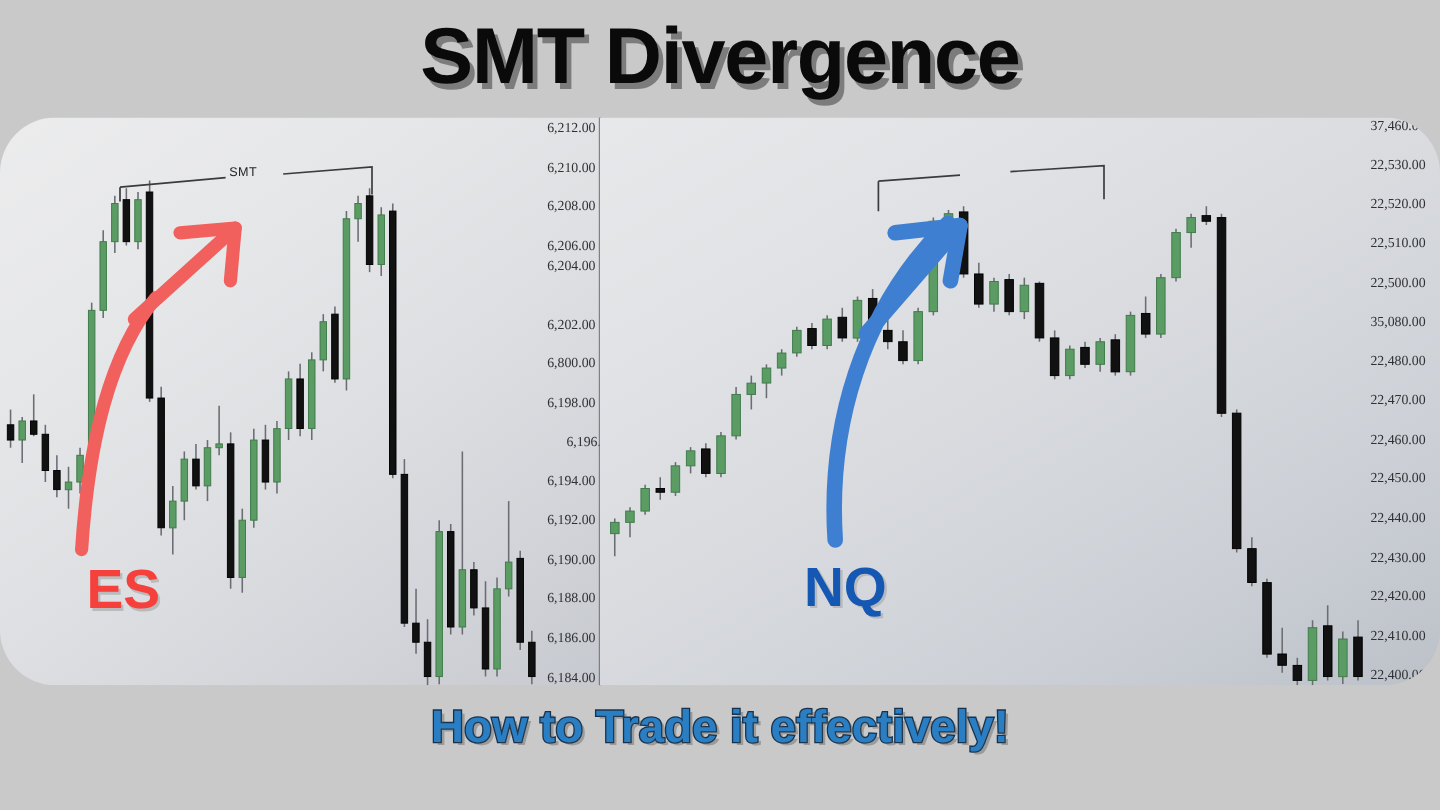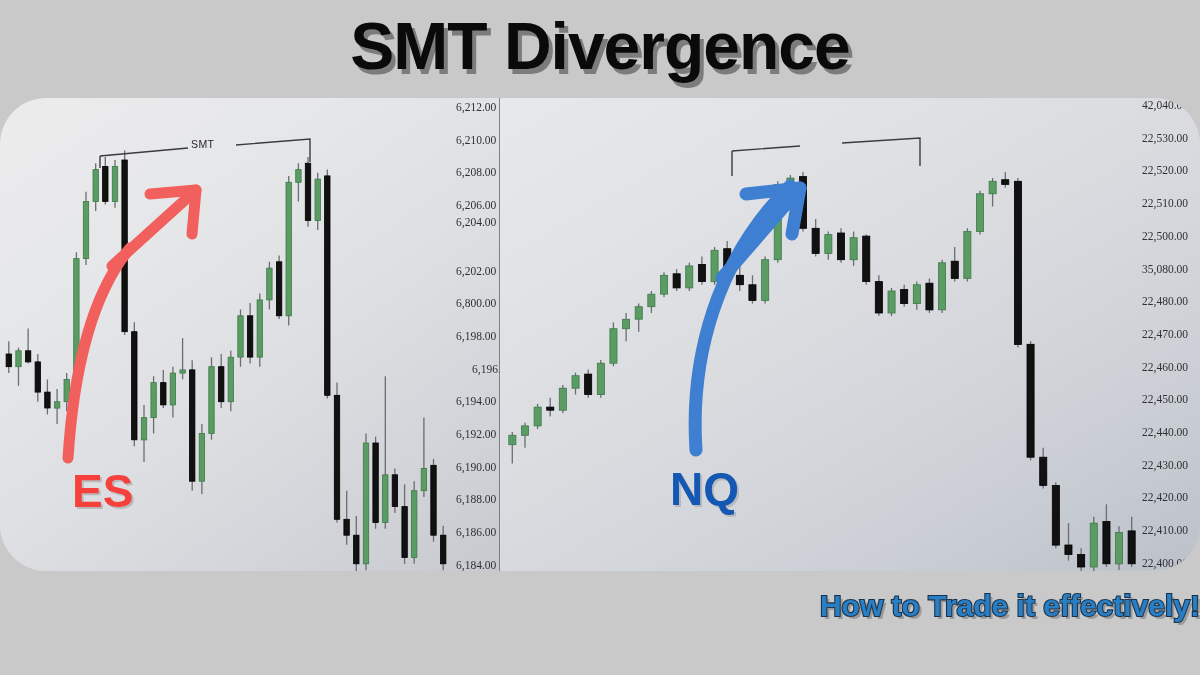--- a/index.html
+++ b/index.html
@@ -86,24 +86,24 @@
     font-size:46px;
     line-height:46px;
     white-space:nowrap;
   }
   .ticker-es{color:#f5403c;text-shadow:2px 2px 0 rgba(120,120,120,.35);}
   .ticker-nq{color:#1458b4;text-shadow:2px 2px 0 rgba(120,120,120,.30);}
 
   
   .subtitle{
     position:absolute;left:0;top:586px;width:1200px;
-    text-align:right;
+    text-align:center;
     font-family:"Liberation Sans",sans-serif;
     font-weight:bold;
-    font-size:30px;
+    font-size:38px;
     line-height:40px;
     color:#2a7fc4;
     -webkit-text-stroke:2.2px #16324e;
     paint-order:stroke fill;
     text-shadow:3px 3px 0 rgba(70,70,70,.35);
     white-space:nowrap;
   }
 
   
   .watermark{
@@ -378,21 +378,21 @@
 
       <svg class="plot" width="640" height="473" viewBox="0 0 640 473" style="position:absolute;left:0;top:0;">
         <path d="M196 352 C 190 260, 216 162, 290 88" fill="none" stroke="#3f7fd1" stroke-width="13" stroke-linecap="round"></path>
         <path d="M222 180 L300 90" fill="none" stroke="#3f7fd1" stroke-width="13" stroke-linecap="round"></path>
         <path d="M300 90 L246 96 M300 90 L292 136" fill="none" stroke="#3f7fd1" stroke-width="13" stroke-linecap="round" stroke-linejoin="round"></path>
       </svg>
 
       <div class="ticker ticker-nq" style="left:170px;top:368px;">NQ</div>
 
       <div class="axis" id="axis-nq" style="left:642px;width:56px;">
-          <div class="tick" style="top: 1px; left: 0px;">42,040.00</div>
+          <div class="tick" style="top: 1px; left: 0px;">37,460.00</div>
           <div class="tick" style="top: 33.7px; left: 0px;">22,530.00</div>
           <div class="tick" style="top: 66.4px; left: 0px;">22,520.00</div>
           <div class="tick" style="top: 99.1px; left: 0px;">22,510.00</div>
           <div class="tick" style="top: 131.8px; left: 0px;">22,500.00</div>
           <div class="tick" style="top: 164.5px; left: 0px;">35,080.00</div>
           <div class="tick" style="top: 197.2px; left: 0px;">22,480.00</div>
           <div class="tick" style="top: 229.9px; left: 0px;">22,470.00</div>
           <div class="tick" style="top: 262.6px; left: 0px;">22,460.00</div>
           <div class="tick" style="top: 295.3px; left: 0px;">22,450.00</div>
           <div class="tick" style="top: 328px; left: 0px;">22,440.00</div>

